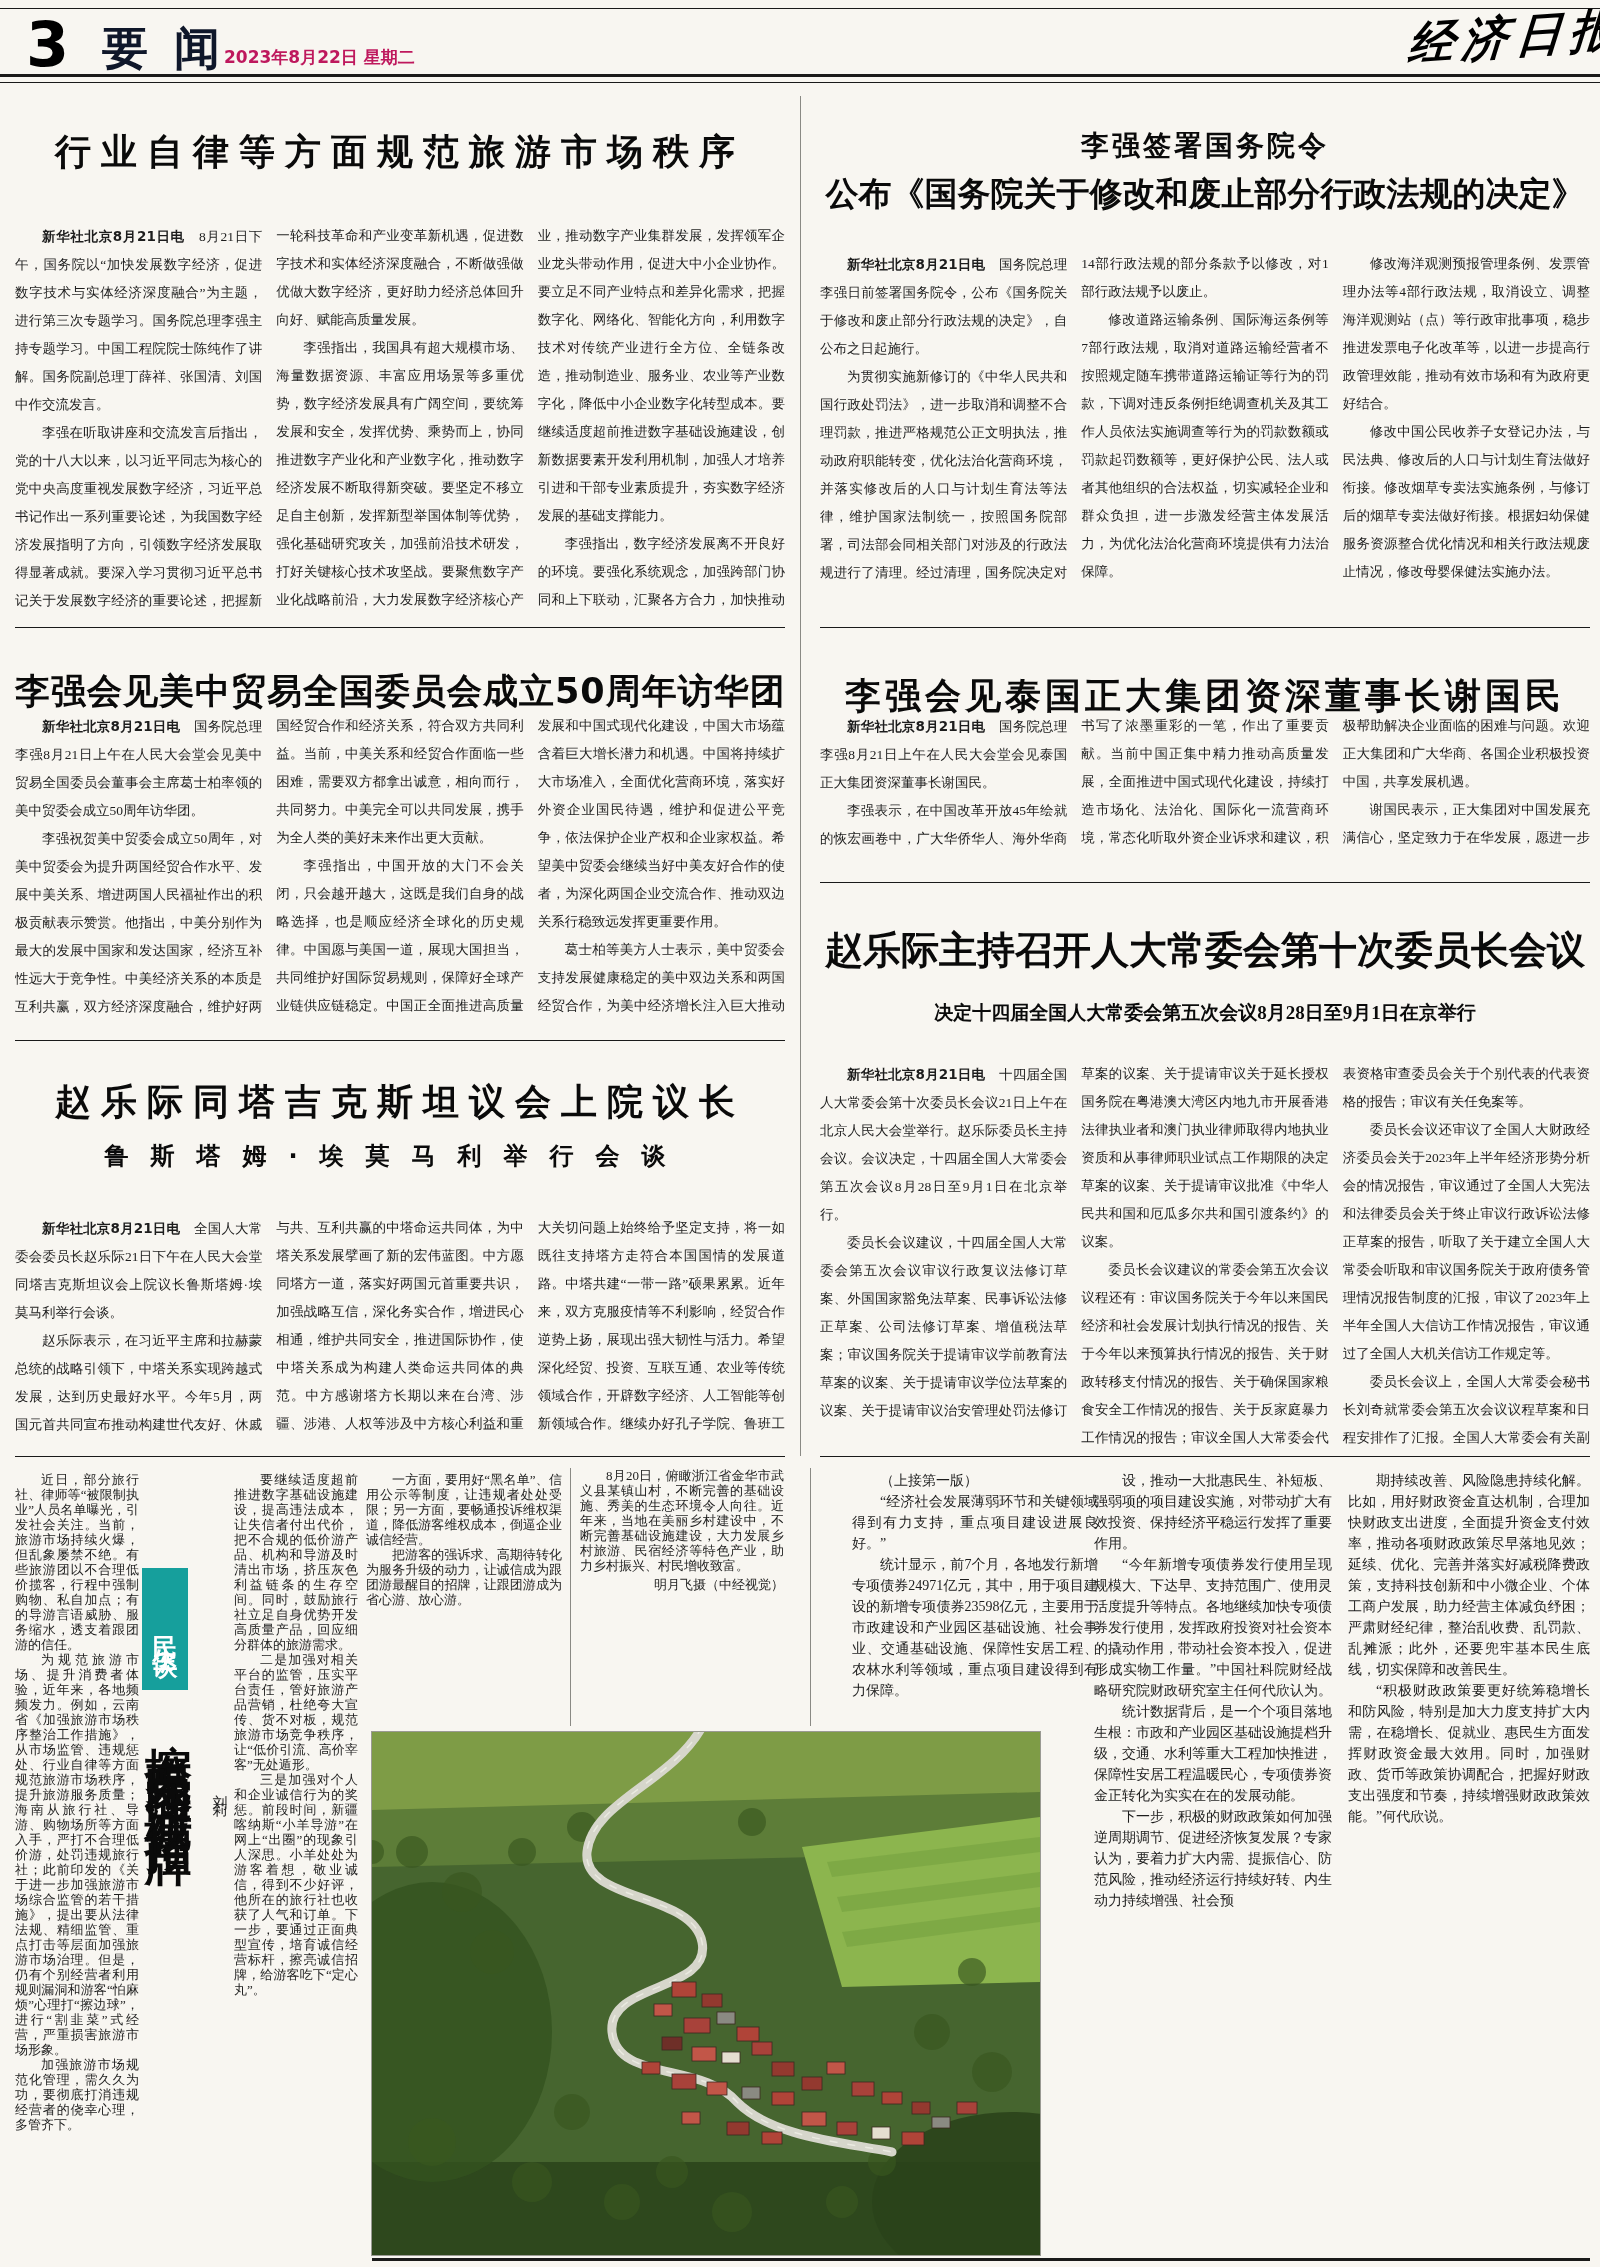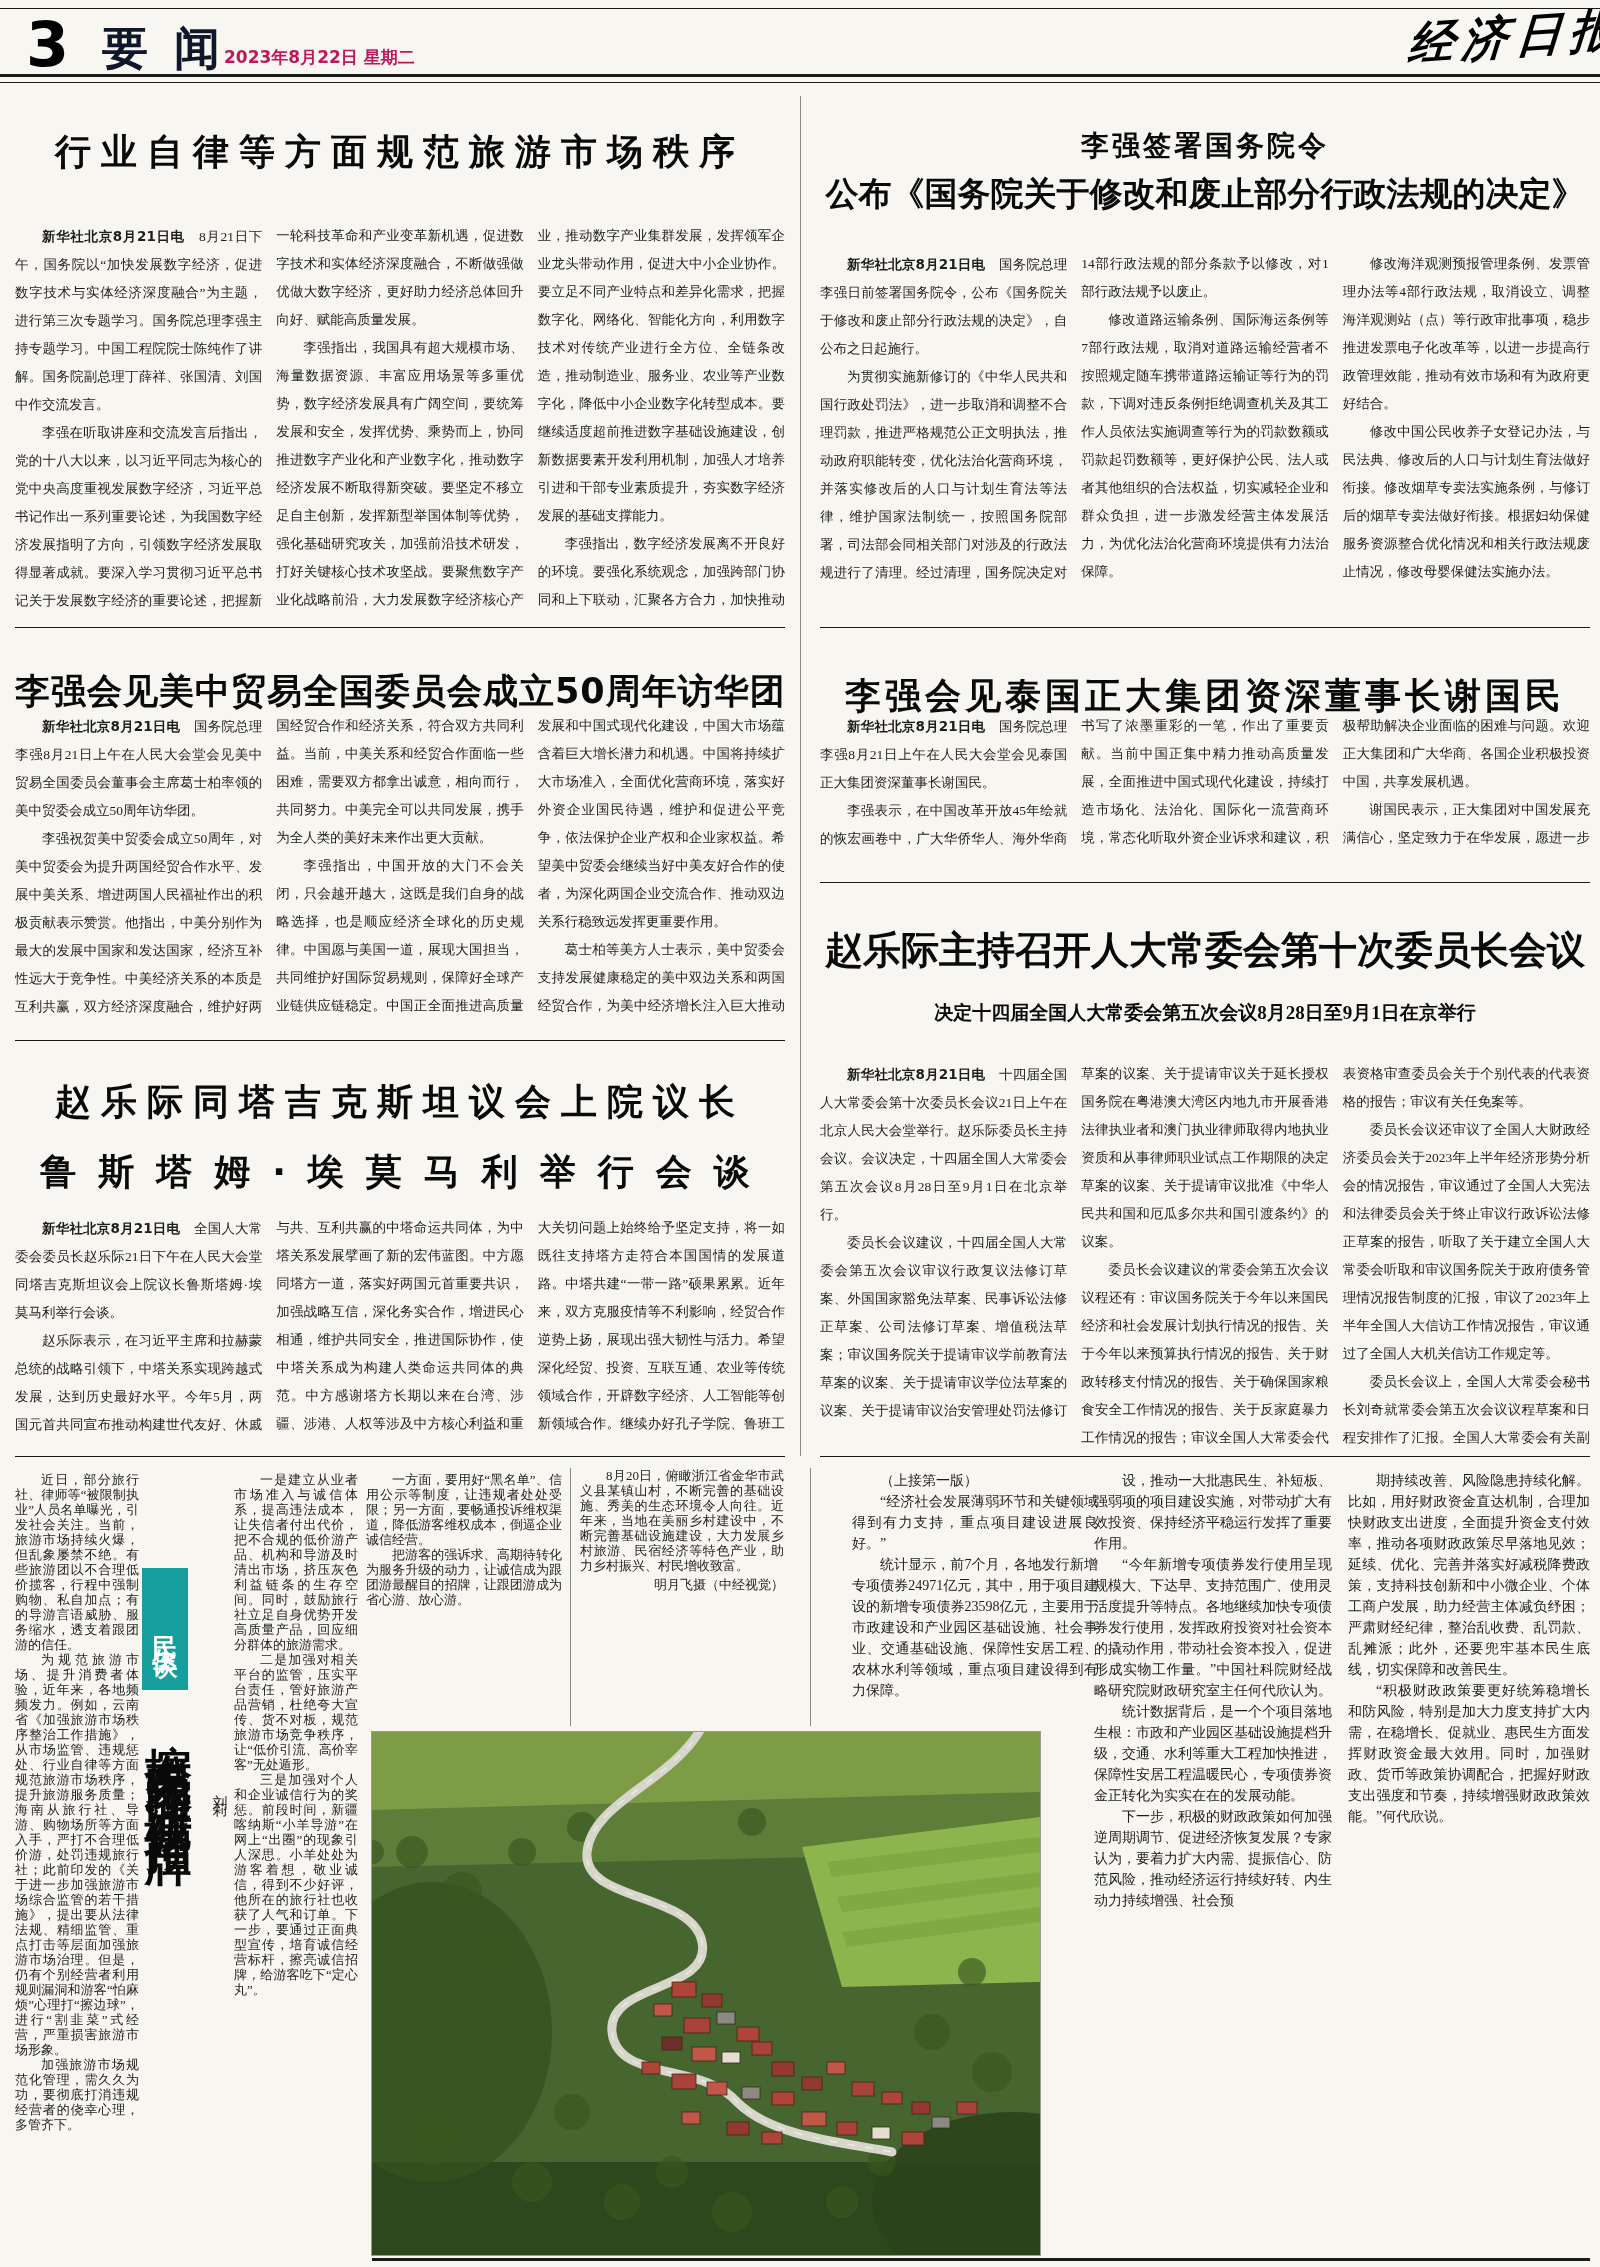--- a/index.html
+++ b/index.html
@@ -74,21 +74,21 @@
         <p class="para">李强祝贺美中贸委会成立50周年，对美中贸委会为提升两国经贸合作水平、发展中美关系、增进两国人民福祉作出的积极贡献表示赞赏。他指出，中美分别作为最大的发展中国家和发达国家，经济互补性远大于竞争性。中美经济关系的本质是互利共赢，双方经济深度融合，维护好两国经贸合作和经济关系，符合双方共同利益。当前，中美关系和经贸合作面临一些困难，需要双方都拿出诚意，相向而行，共同努力。中美完全可以共同发展，携手为全人类的美好未来作出更大贡献。</p>
         <p class="para">李强指出，中国开放的大门不会关闭，只会越开越大，这既是我们自身的战略选择，也是顺应经济全球化的历史规律。中国愿与美国一道，展现大国担当，共同维护好国际贸易规则，保障好全球产业链供应链稳定。中国正全面推进高质量发展和中国式现代化建设，中国大市场蕴含着巨大增长潜力和机遇。中国将持续扩大市场准入，全面优化营商环境，落实好外资企业国民待遇，维护和促进公平竞争，依法保护企业产权和企业家权益。希望美中贸委会继续当好中美友好合作的使者，为深化两国企业交流合作、推动双边关系行稳致远发挥更重要作用。</p>
         <p class="para">葛士柏等美方人士表示，美中贸委会支持发展健康稳定的美中双边关系和两国经贸合作，为美中经济增长注入巨大推动力。中国市场对提升美国企业竞争力至关重要。美中贸委会欢迎中国政府发出深化改革开放的信号，希望美中关系进一步发展，给两国工商界带来更大确定性。</p>
         <p class="para">吴政隆参加会见。</p>
       </div>
   </section>
   <div class="rule" style="left:15px;top:1040px;width:770px;height:1px;"></div>
 
   <section>
     <h1 class="headline" style="left:15px;top:1054px;width:770px;font-size:36px;letter-spacing:10px;">赵乐际同塔吉克斯坦议会上院议长</h1>
-    <h1 class="headline" style="left:21px;top:1124px;width:770px;font-size:36px;letter-spacing:22px;">鲁斯塔姆·埃莫马利举行会谈</h1>
+    <h1 class="headline" style="left:11px;top:1124px;width:770px;font-size:24px;letter-spacing:22px;">鲁斯塔姆·埃莫马利举行会谈</h1>
     <div class="body-text cols3 bt-a" style="left:15px;top:1214px;width:770px;height:238px;">
         <p class="para"><b>新华社北京8月21日电</b>　全国人大常委会委员长赵乐际21日下午在人民大会堂同塔吉克斯坦议会上院议长鲁斯塔姆·埃莫马利举行会谈。</p>
         <p class="para">赵乐际表示，在习近平主席和拉赫蒙总统的战略引领下，中塔关系实现跨越式发展，达到历史最好水平。今年5月，两国元首共同宣布推动构建世代友好、休戚与共、互利共赢的中塔命运共同体，为中塔关系发展擘画了新的宏伟蓝图。中方愿同塔方一道，落实好两国元首重要共识，加强战略互信，深化务实合作，增进民心相通，维护共同安全，推进国际协作，使中塔关系成为构建人类命运共同体的典范。中方感谢塔方长期以来在台湾、涉疆、涉港、人权等涉及中方核心利益和重大关切问题上始终给予坚定支持，将一如既往支持塔方走符合本国国情的发展道路。中塔共建“一带一路”硕果累累。近年来，双方克服疫情等不利影响，经贸合作逆势上扬，展现出强大韧性与活力。希望深化经贸、投资、互联互通、农业等传统领域合作，开辟数字经济、人工智能等创新领域合作。继续办好孔子学院、鲁班工坊，促进地方合作，夯实世代友好的民意基础，深化打击“三股势力”及毒品走私等安全合作。全国人大愿同塔议会加强各层级交流，深化立法、监督等领域合作，为双边关系发展提供坚实法律保障。加强在各国议会联盟等国际和地区议会组织的沟通协调，维护发展中国家共同利益。</p>
         <p class="para">鲁斯塔姆·埃莫马利表示，塔中全面战略伙伴关系为两国睦邻友好和互利合作提供了广阔空间。塔方坚定恪守一个中国政策。塔议会愿加强同中国全国人大的友好交流，为推动构建塔中命运共同体不懈努力。</p>
       </div>
   </section>
   <div class="rule" style="left:15px;top:1456px;width:770px;height:1px;"></div>
 
   <section>
     <h2 class="headline kicker" style="left:820px;top:104px;width:770px;font-size:28px;letter-spacing:3px;">李强签署国务院令</h2>
@@ -132,21 +132,21 @@
   <section>
     <div class="body-text bt-c" style="left:15px;top:1472px;width:124px;height:782px;">
         <p class="para">近日，部分旅行社、律师等“被限制执业”人员名单曝光，引发社会关注。当前，旅游市场持续火爆，但乱象屡禁不绝。有些旅游团以不合理低价揽客，行程中强制购物、私自加点；有的导游言语威胁、服务缩水，透支着跟团游的信任。</p>
         <p class="para">为规范旅游市场、提升消费者体验，近年来，各地频频发力。例如，云南省《加强旅游市场秩序整治工作措施》，从市场监管、违规惩处、行业自律等方面规范旅游市场秩序，提升旅游服务质量；海南从旅行社、导游、购物场所等方面入手，严打不合理低价游，处罚违规旅行社；此前印发的《关于进一步加强旅游市场综合监管的若干措施》，提出要从法律法规、精细监管、重点打击等层面加强旅游市场治理。但是，仍有个别经营者利用规则漏洞和游客“怕麻烦”心理打“擦边球”，进行“割韭菜”式经营，严重损害旅游市场形象。</p>
         <p class="para">加强旅游市场规范化管理，需久久为功，要彻底打消违规经营者的侥幸心理，多管齐下。</p>
       </div>
     <div class="v-label">民生谈</div>
     <div class="v-title">擦亮跟团游诚信招牌</div>
     <div class="v-author">刘莉</div>
     <div class="body-text bt-c" style="left:234px;top:1472px;width:124px;height:782px;">
-        <p class="para">一是建立从业者市场准入与诚信体系，提高违法成本，让失信者付出代价，把不合规的低价游产品、机构和导游及时清出市场，挤压灰色利益链条的生存空间。同时，鼓励旅行社立足自身优势开发高质量产品，回应细分群体的旅游需求。</p>
+        <p class="para">要继续适度超前推进数字基础设施建设，提高违法成本，让失信者付出代价，把不合规的低价游产品、机构和导游及时清出市场，挤压灰色利益链条的生存空间。同时，鼓励旅行社立足自身优势开发高质量产品，回应细分群体的旅游需求。</p>
         <p class="para">二是加强对相关平台的监管，压实平台责任，管好旅游产品营销，杜绝夸大宣传、货不对板，规范旅游市场竞争秩序，让“低价引流、高价宰客”无处遁形。</p>
         <p class="para">三是加强对个人和企业诚信行为的奖惩。前段时间，新疆喀纳斯“小羊导游”在网上“出圈”的现象引人深思。小羊处处为游客着想，敬业诚信，得到不少好评，他所在的旅行社也收获了人气和订单。下一步，要通过正面典型宣传，培育诚信经营标杆，擦亮诚信招牌，给游客吃下“定心丸”。</p>
       </div>
     <div class="body-text bt-c" style="left:366px;top:1472px;width:196px;height:252px;">
         <p class="para">一方面，要用好“黑名单”、信用公示等制度，让违规者处处受限；另一方面，要畅通投诉维权渠道，降低游客维权成本，倒逼企业诚信经营。</p>
         <p class="para">把游客的强诉求、高期待转化为服务升级的动力，让诚信成为跟团游最醒目的招牌，让跟团游成为省心游、放心游。</p>
       </div>
   </section>
   <div class="rule-soft" style="left:570px;top:1468px;width:1px;height:258px;"></div>
 

